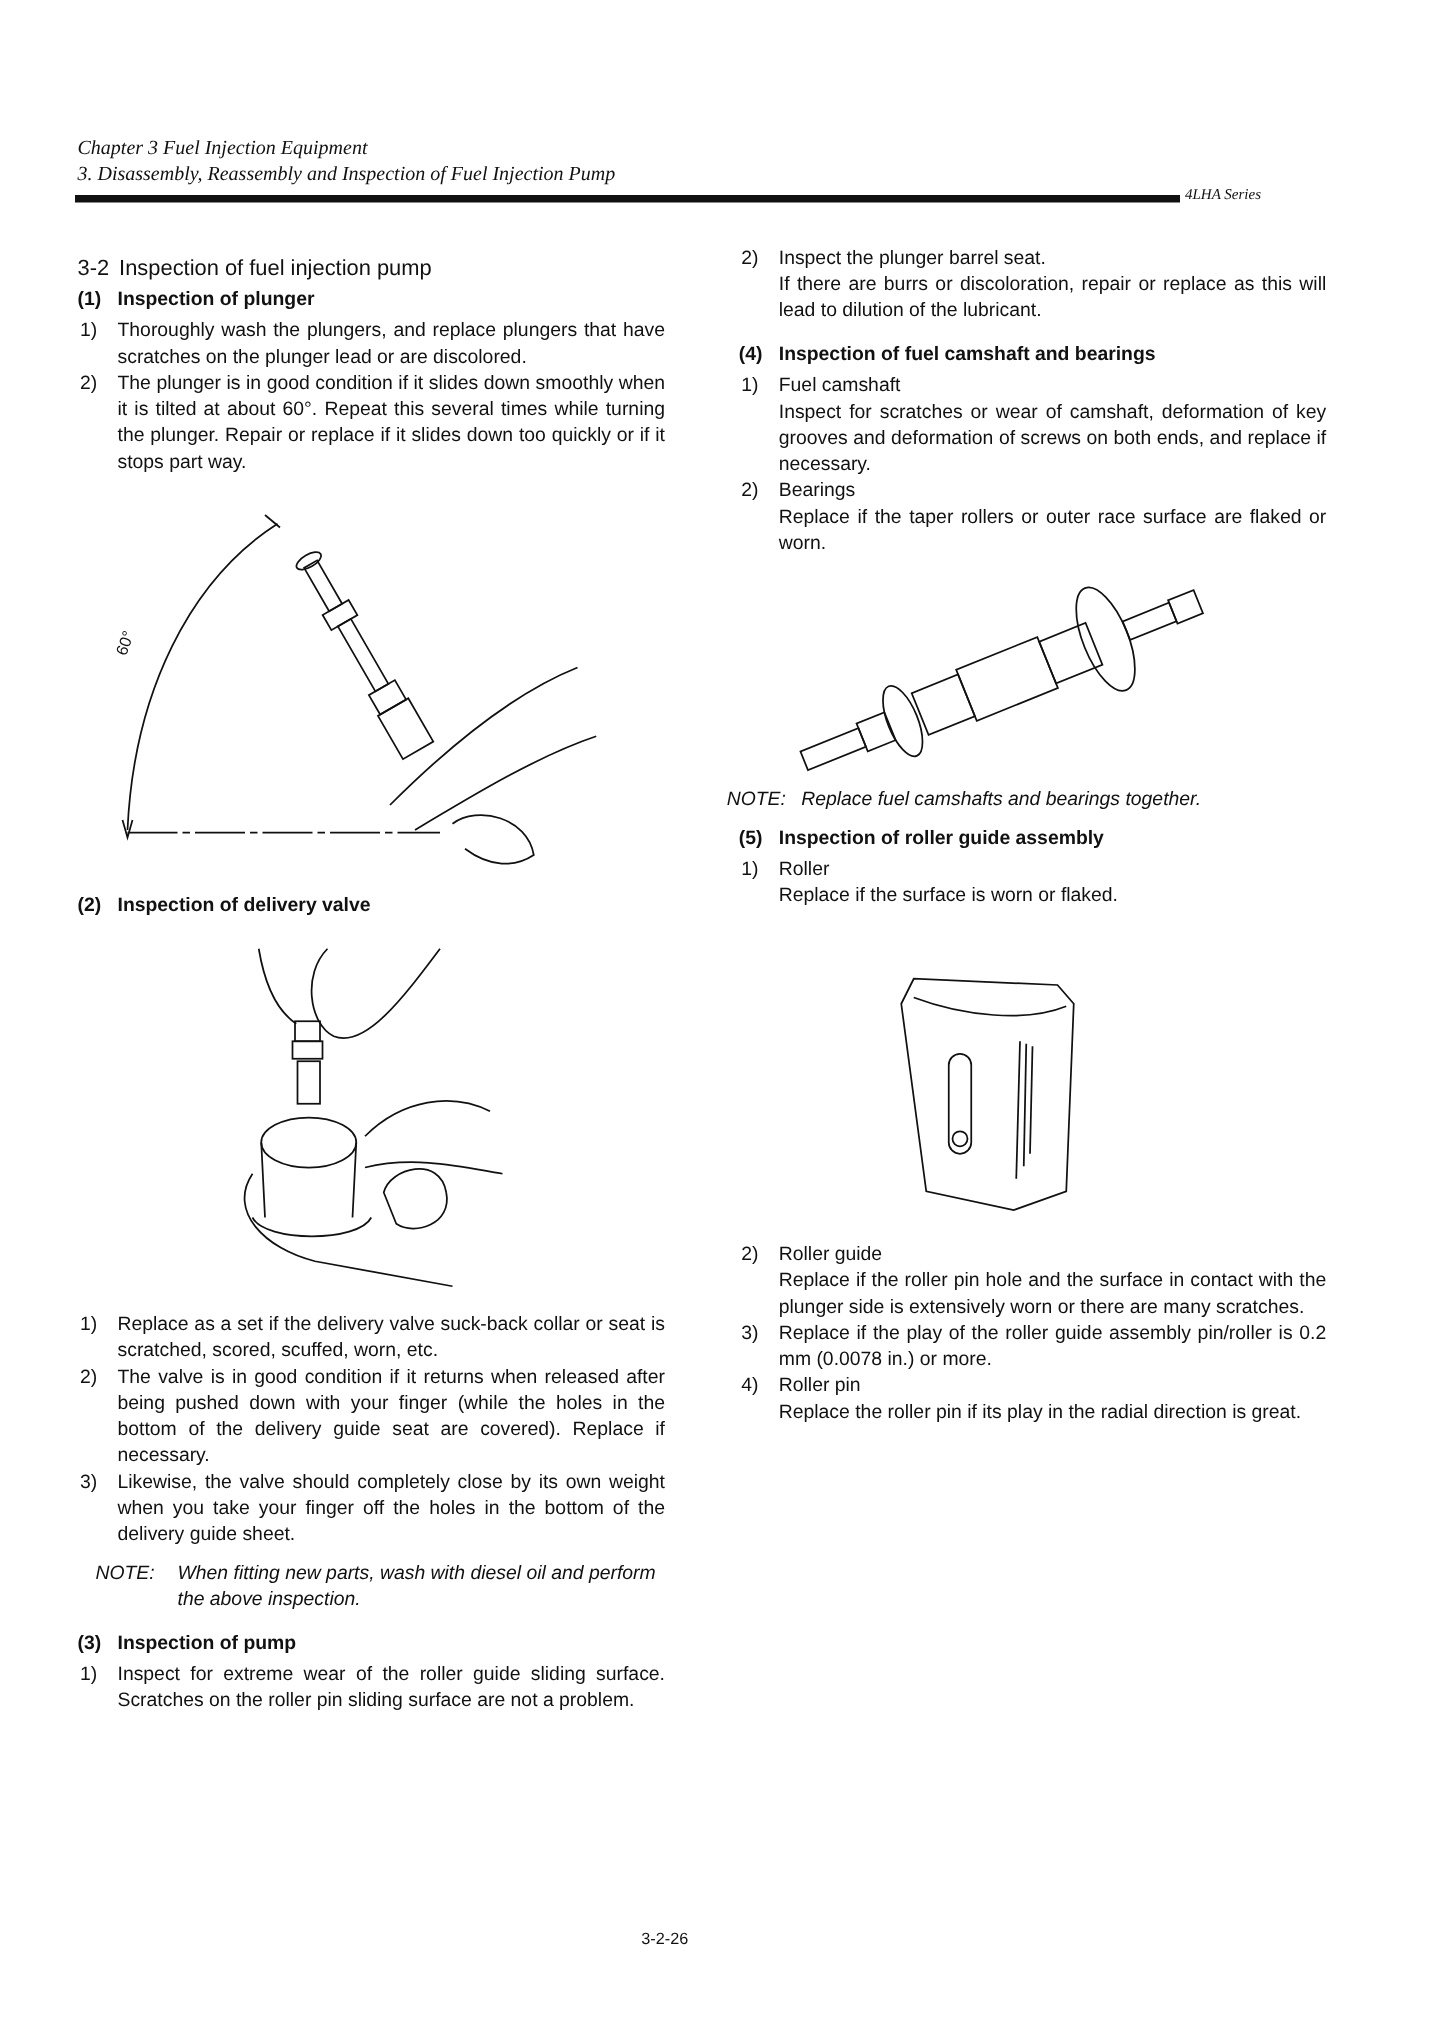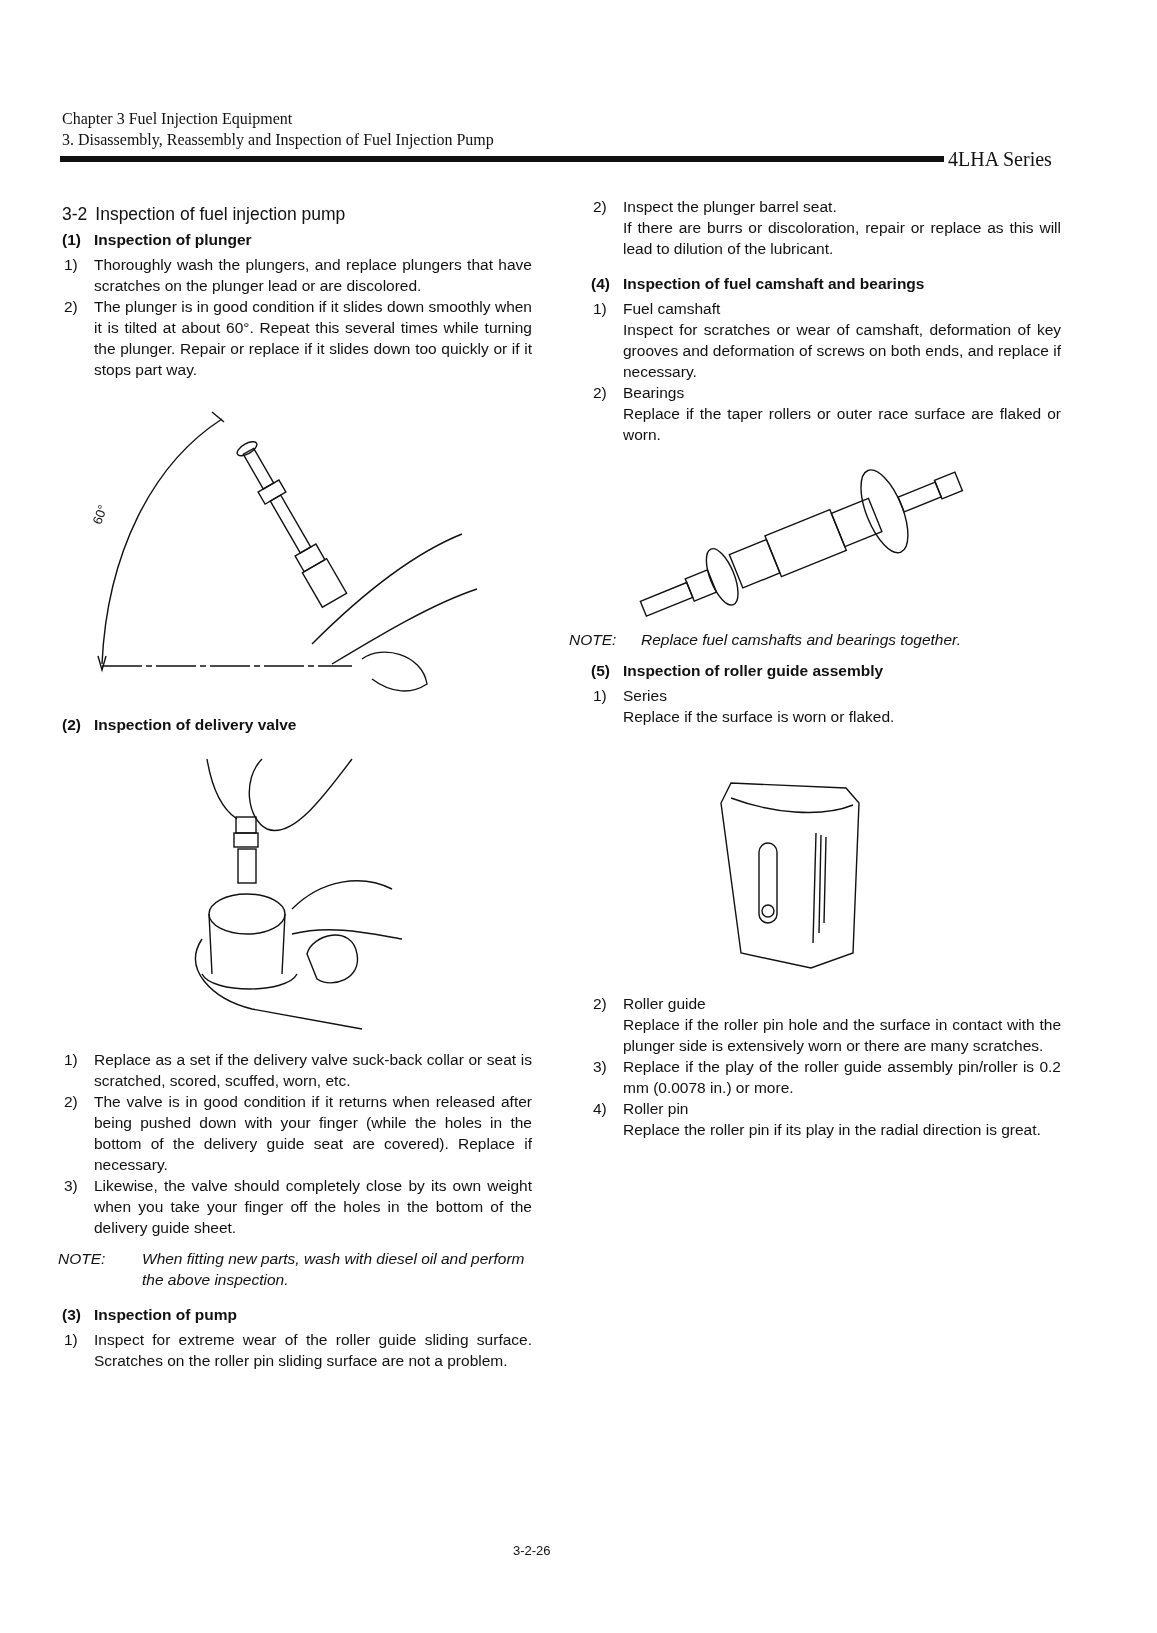--- a/index.html
+++ b/index.html
@@ -1,33 +1,33 @@
 <!DOCTYPE html>
 <html><head>
 <meta charset="utf-8">
 <style>
   html, body { margin: 0; padding: 0; background: #ffffff; }
   body { width: 1157px; height: 1633px; position: relative; overflow: hidden; color: #111; }
-  .serif-it { font-family: "Liberation Serif", serif; }
+  .serif-it { font-family: "Liberation Serif", serif; font-style: italic; }
   .hdr { position: absolute; left: 62px; top: 108px; font-size: 16px; line-height: 21px; }
   .rule { position: absolute; left: 60px; top: 156px; width: 884px; height: 6px; background: #111; }
-  .series { position: absolute; left: 948px; top: 148px; font-size: 20px; }
+  .series { position: absolute; left: 948px; top: 148px; font-size: 12px; }
   .col { position: absolute; top: 200px; width: 470px; font-family: "Liberation Sans", sans-serif; font-size: 15.5px; line-height: 21px; }
   .col.left { left: 62px; }
   .col.right { left: 591px; width: 470px; }
   .h2 { font-weight: normal; font-size: 17.5px; margin: 4px 0 4px 0; }
   .h2 .num { margin-right: 8px; }
   .h3 { font-weight: bold; font-size: 15.5px; margin: 2px 0 4px 0; display: flex; }
   .h3 .num { width: 32px; flex: none; }
   .item { display: flex; text-align: justify; }
   .item .n { width: 32px; flex: none; padding-left: 2px; box-sizing: border-box; }
   .item .t { flex: 1; }
   .sub { padding-left: 32px; text-align: justify; }
   .note { display: flex; font-style: italic; margin: 10px 0; }
-  .note .lbl { width: 84px; flex: none; }
+  .note .lbl { width: 84px; flex: none; text-align: center; }
   .note .t { flex: 1; }
   .fig { position: relative; }
   .pageno { position: absolute; left: 513px; top: 1543px; font-family: "Liberation Sans", sans-serif; font-weight: normal; font-size: 13px; }
   svg { display: block; }
   svg path, svg line, svg ellipse, svg rect, svg circle, svg polyline { fill: none; stroke: #111; stroke-width: 1.4; }
 </style>
 </head>
 <body>
 
 <div class="hdr serif-it">
@@ -168,21 +168,21 @@
     <span class="lbl" style="width:72px;">NOTE:</span>
       <span class="t">Replace fuel camshafts and bearings together.</span>
   </div>
 
   <div class="h3">
     <span class="num">(5)</span>
       <span>Inspection of roller guide assembly</span>
   </div>
   <div class="item">
     <span class="n">1)</span>
-      <span class="t">Series</span>
+      <span class="t">Roller</span>
   </div>
   <div class="sub">Replace if the surface is worn or flaked.</div>
 
   <div class="fig" style="height:250px; margin-top:16px;">
     <svg width="420" height="250" viewBox="0 0 420 250">
       <path d="M135 50 L140 40 L255 45 L268 60 L262 210 L220 225 L150 210 L130 60 Z"></path>
       <path d="M140 55 C 180 70, 230 75, 262 62"></path>
       <rect x="168" y="100" width="18" height="80" rx="9"></rect>
       <circle cx="177" cy="168" r="6"></circle>
       <line x1="225" y1="90" x2="222" y2="200"></line>

